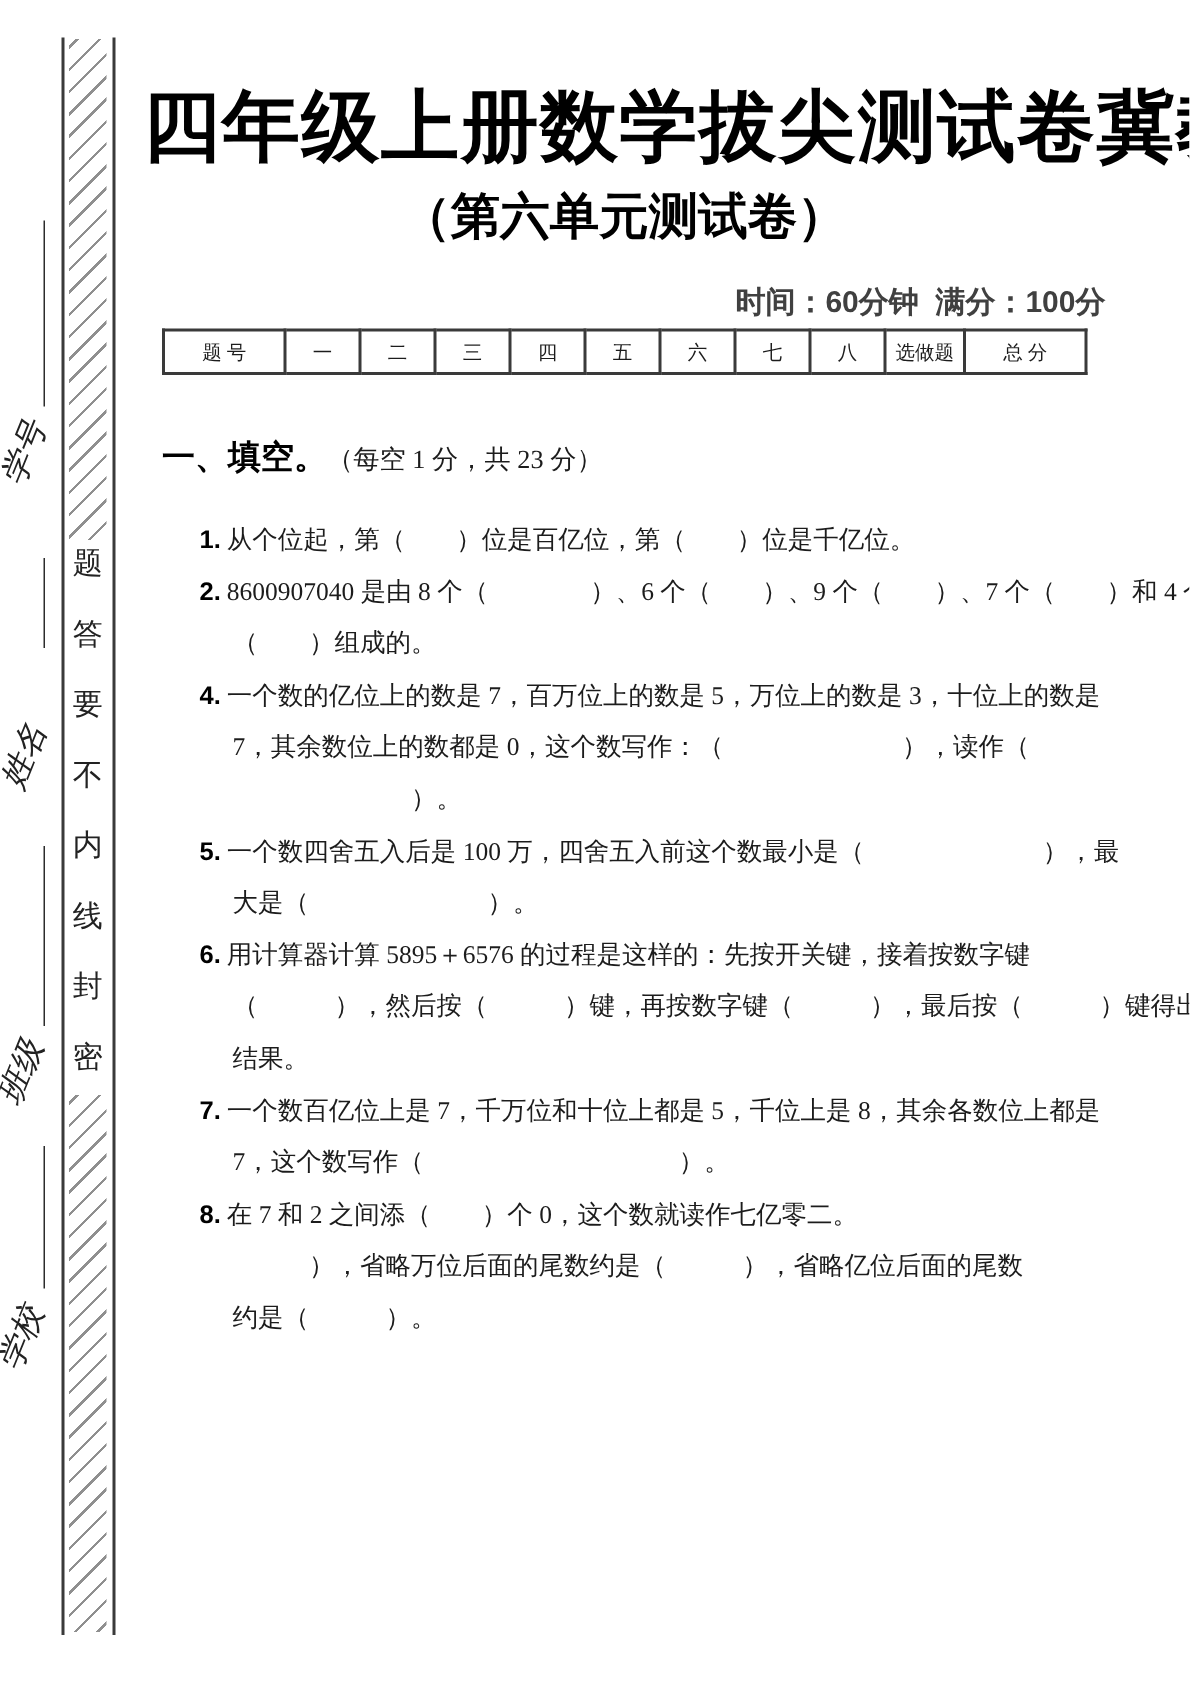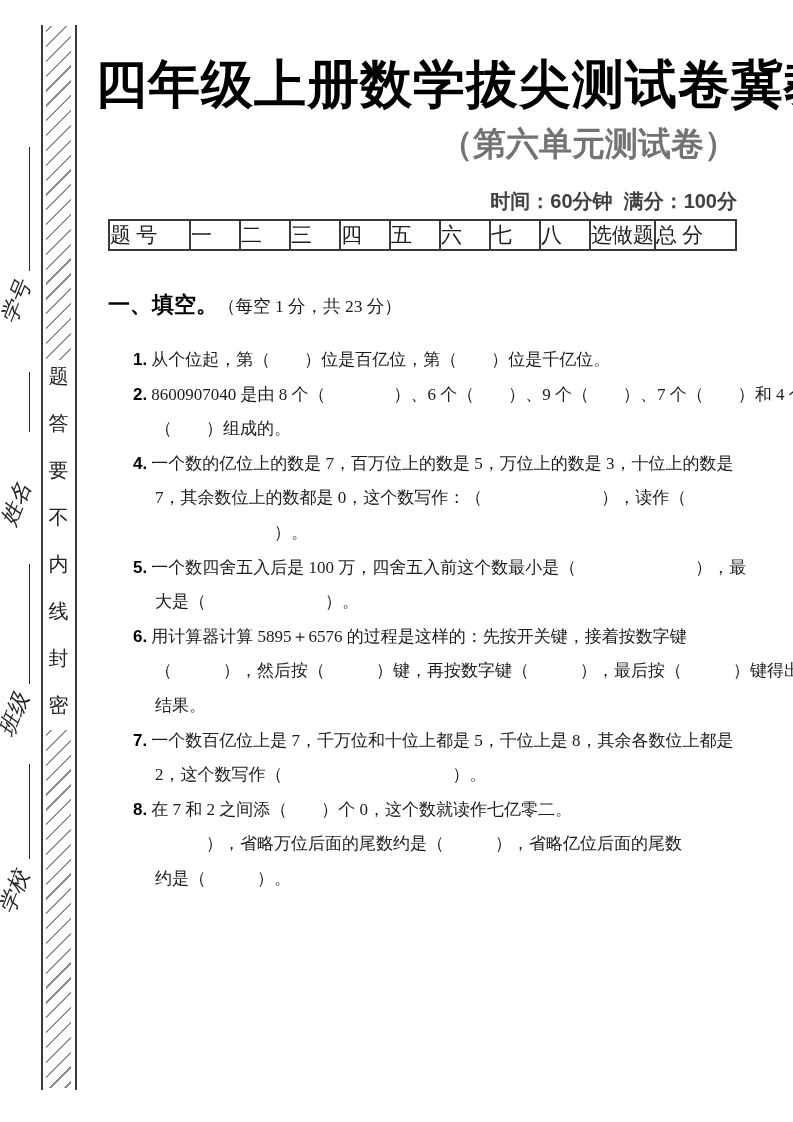--- a/index.html
+++ b/index.html
@@ -37,35 +37,35 @@
   .label-line.u3 { top:564px; height:120px; }
   .label-line.u4 { top:764px; height:95px;  }
 
   
   .page-title {
     position:absolute; left:95px; top:50px; width:642px; text-align:center;
     font-family:"Liberation Sans","DejaVu Sans",sans-serif; font-weight:bold;
     font-size:52px; letter-spacing:1px; white-space:pre; color:#000;
   }
   .page-subtitle {
-    position:absolute; left:95px; top:122px; width:642px; text-align:right;
+    position:absolute; left:95px; top:122px; width:642px; text-align:center;
     font-family:"Liberation Sans","DejaVu Sans",sans-serif; font-weight:bold;
-    font-size:33px; white-space:pre; color:#737373;
+    font-size:33px; white-space:pre; color:#000000;
   }
   .time-info {
     position:absolute; left:108px; top:188px; width:629px; text-align:right;
     font-family:"Liberation Sans","DejaVu Sans",sans-serif; font-weight:bold;
     font-size:20px; white-space:pre; color:#404040;
   }
 
   
   table.score { position:absolute; left:108px; top:219px; border-collapse:collapse; table-layout:fixed; }
   table.score td {
-    border:2px solid #3a3a3a; height:27px; vertical-align:middle;
-    font-size:21px; padding:0; white-space:pre;
+    border:2px solid #3a3a3a; height:27px; text-align:center; vertical-align:middle;
+    font-size:13px; padding:0; white-space:pre;
   }
   td.c-lab { width:79px; }
   td.c-n   { width:48px; }
   td.c-sel { width:51px; font-size:16px; }
   td.c-tot { width:79px; }
 
   
   .section-heading { position:absolute; left:108px; top:290px; font-size:17.5px; white-space:pre; }
   .section-heading .bold {
     font-family:"Liberation Sans","DejaVu Sans",sans-serif; font-weight:bold; font-size:22px; color:#000;
@@ -156,21 +156,21 @@
     </div>
 
     <div>
       <div class="q-line"><span class="q-num">6.</span><span>用计算器计算 5895＋6576 的过程是这样的：先按开关键，接着按数字键</span></div>
       <div class="q-line q-cont">（　　　），然后按（　　　）键，再按数字键（　　　），最后按（　　　）键得出</div>
       <div class="q-line q-cont">结果。</div>
     </div>
 
     <div>
       <div class="q-line"><span class="q-num">7.</span><span>一个数百亿位上是 7，千万位和十位上都是 5，千位上是 8，其余各数位上都是</span></div>
-      <div class="q-line q-cont">2，这个数写作（　　　　　　　　　　）。</div>
+      <div class="q-line q-cont">7，这个数写作（　　　　　　　　　　）。</div>
     </div>
 
     <div>
       <div class="q-line"><span class="q-num">8.</span><span>在 7 和 2 之间添（　　）个 0，这个数就读作七亿零二。</span></div>
     </div>
 
     <div>
       <div class="q-line q-cont">　　　），省略万位后面的尾数约是（　　　），省略亿位后面的尾数</div>
       <div class="q-line q-cont">约是（　　　）。</div>
     </div>

